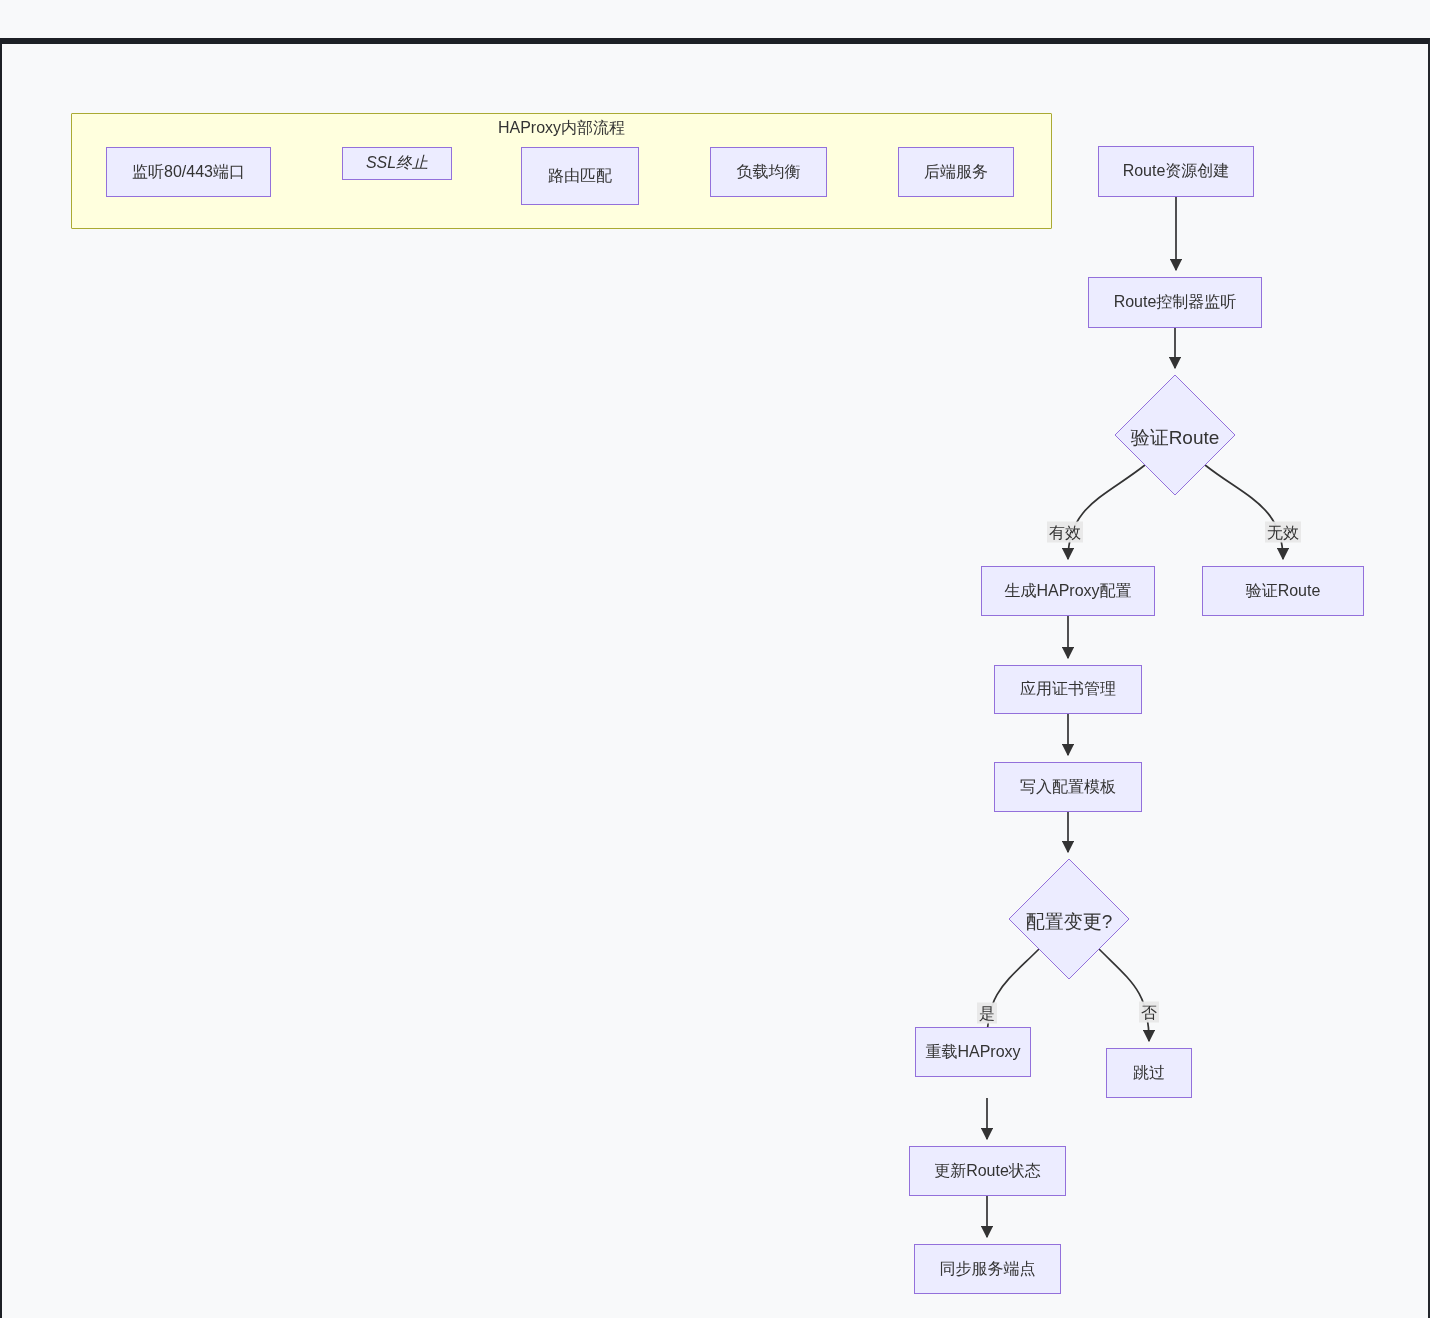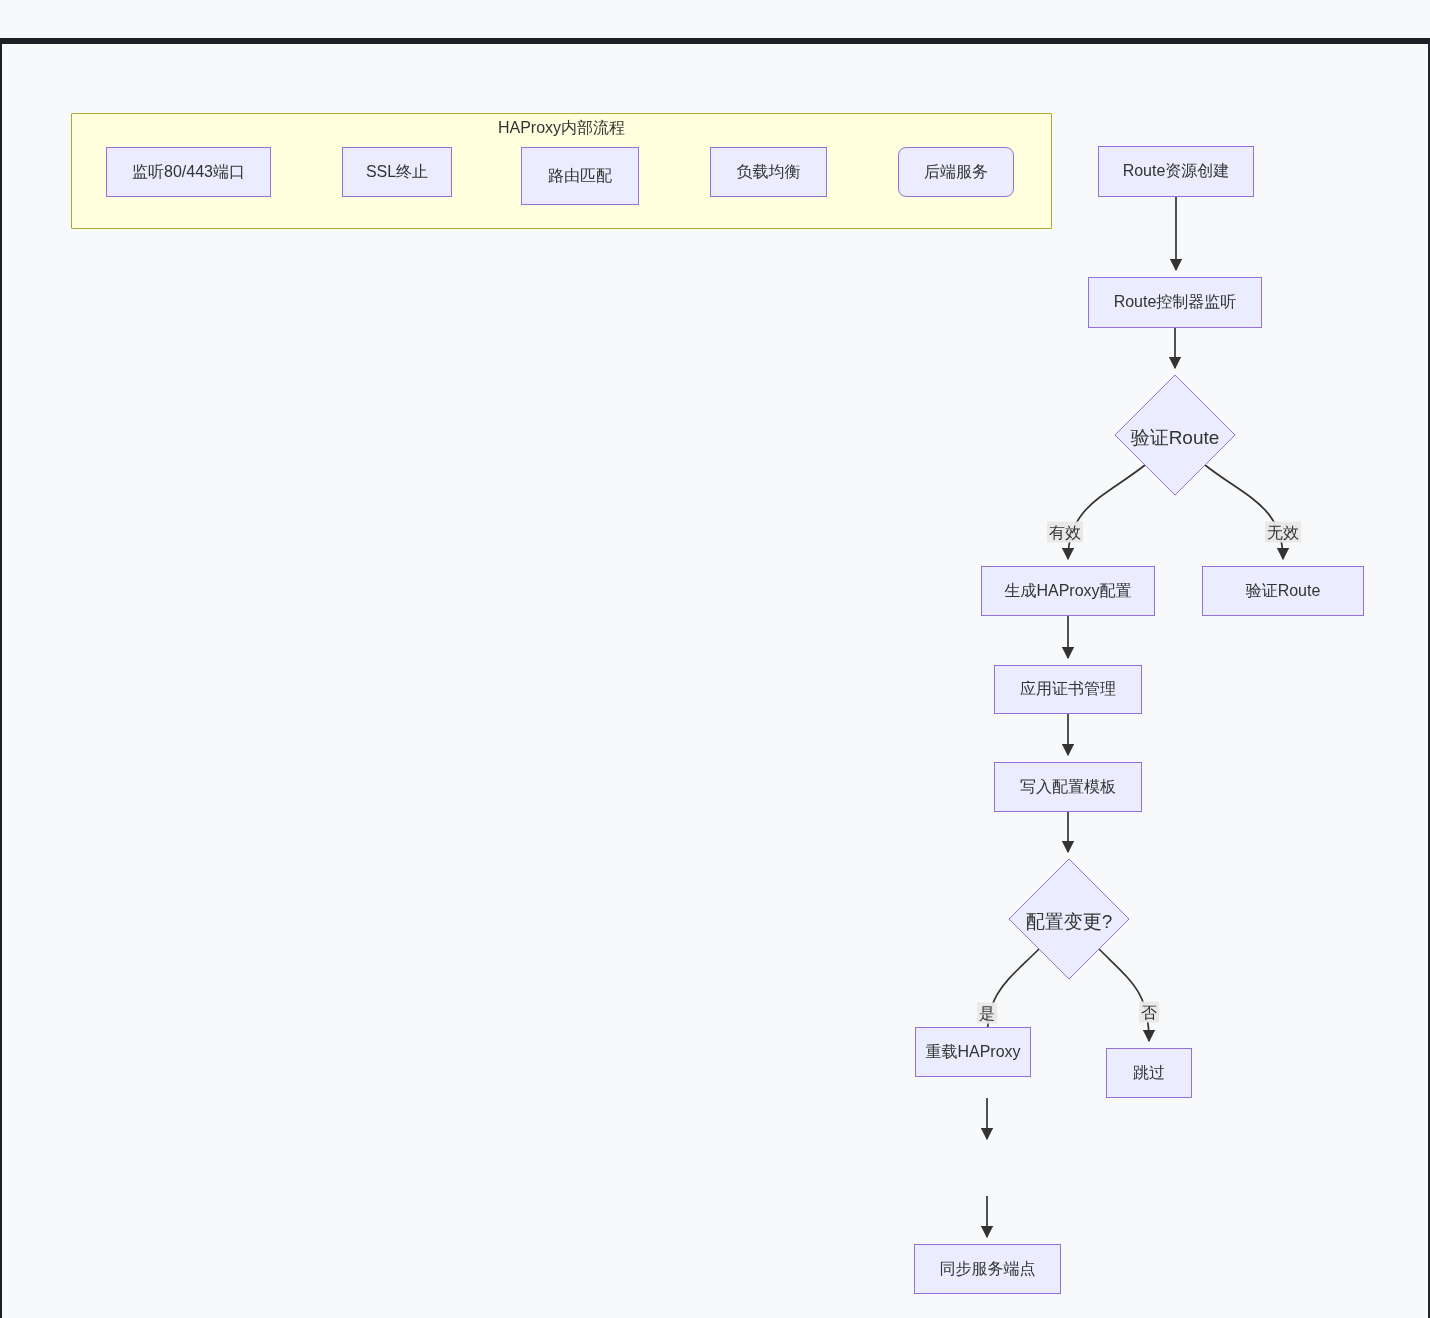--- a/index.html
+++ b/index.html
@@ -97,33 +97,34 @@
 
     <polygon points="1173,331 1233,391 1173,451 1113,391" fill="#ececff" stroke="#9370db" stroke-width="1"></polygon>
     <polygon points="1067,815 1127,875 1067,935 1007,875" fill="#ececff" stroke="#9370db" stroke-width="1"></polygon>
   </svg>
 
   <div class="subgraph">
     <div class="subgraph-title">HAProxy内部流程</div>
   </div>
 
   <div class="node" style="left:104px; top:103px; width:165px; height:50px;">监听80/443端口</div>
-  <div class="node" style="left:340px; top:103px; width:110px; height:50px;">SSL终止</div>
+  <div class="node" style="left:340px; top:103px; width:110px; height:33px;font-style:italic;">SSL终止</div>
   <div class="node" style="left:519px; top:103px; width:118px; height:58px;">路由匹配</div>
   <div class="node" style="left:708px; top:103px; width:117px; height:50px;">负载均衡</div>
-  <div class="node" style="left:896px; top:103px; width:116px; height:50px;border-radius:8px;">后端服务</div>
+  <div class="node" style="left:896px; top:103px; width:116px; height:50px;">后端服务</div>
 
   <div class="node" style="left:1096px; top:102px; width:156px; height:51px;">Route资源创建</div>
   <div class="node" style="left:979px; top:522px; width:174px; height:50px;">生成HAProxy配置</div>
   <div class="node" style="left:1086px; top:233px; width:174px; height:51px;">Route控制器监听</div>
   <div class="node" style="left:1200px; top:522px; width:162px; height:50px;">验证Route</div>
   <div class="node" style="left:992px; top:621px; width:148px; height:49px;">应用证书管理</div>
   <div class="node" style="left:992px; top:718px; width:148px; height:50px;">写入配置模板</div>
   <div class="node" style="left:913px; top:983px; width:116px; height:50px;">重载HAProxy</div>
   <div class="node" style="left:1104px; top:1004px; width:86px; height:50px;">跳过</div>
+  <div class="node" style="left:907px; top:1102px; width:157px; height:50px;">更新Route状态</div>
   <div class="node" style="left:912px; top:1200px; width:147px; height:50px;">同步服务端点</div>
 
   <div class="diamond-label" style="left:1173px; top:381px;">验证Route</div>
   <div class="diamond-label" style="left:1067px; top:865px;">配置变更?</div>
 
   <div class="edge-label" style="left:1063px; top:488px;text-align:right;">有效</div>
   <div class="edge-label" style="left:1281px; top:488px;">无效</div>
   <div class="edge-label" style="left:985px; top:969px;">是</div>
   <div class="edge-label" style="left:1147px; top:968px;">否</div>
 

